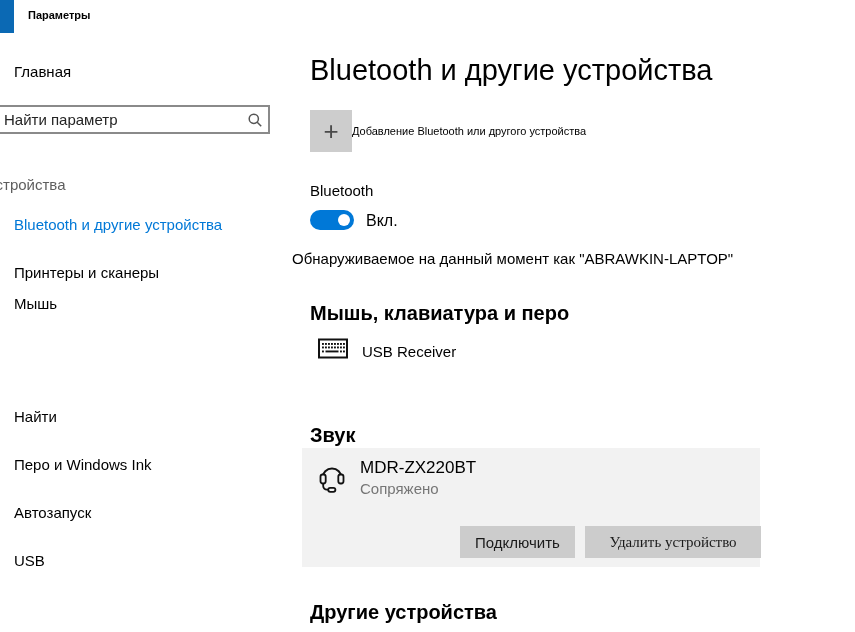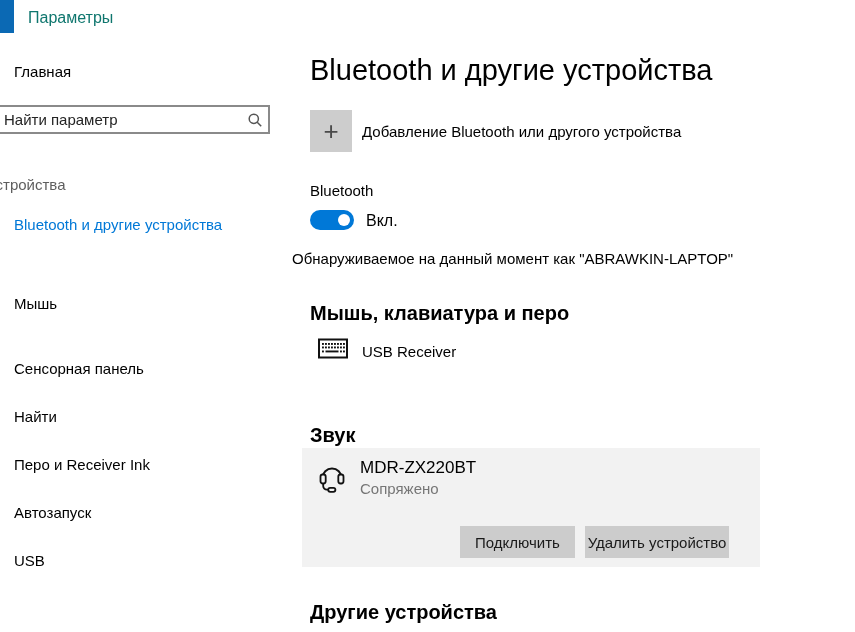--- a/index.html
+++ b/index.html
@@ -4,21 +4,21 @@
 <style>
   html,body{margin:0;padding:0;background:#fff;}
   #app{
     position:relative;width:855px;height:632px;overflow:hidden;background:#fff;
     font-family:"Liberation Sans","DejaVu Sans",sans-serif;color:#000;
   }
   .abs{position:absolute;}
 
   
   .title-accent{left:0;top:0;width:14px;height:33px;background:var(--titlebar-icon-blue,#0b69b4);}
-  .app-title{left:28px;top:9px;font-size:16px;color:#0f766e;}
+  .app-title{left:28px;top:9px;font-size:11px;color:#000000;font-weight:bold;}
 
   
   .home-item{left:14px;top:63px;font-size:15px;}
   .search-box{
     left:-8px;top:105px;width:278px;height:29px;background:#fff;
     border:2px solid #8a8a8a;box-sizing:border-box;display:flex;align-items:center;
   }
   .search-box input{
     border:none;outline:none;flex:1;font-size:15px;padding:0 0 0 10px;
     font-family:inherit;color:#242424;background:transparent;
@@ -27,21 +27,21 @@
   .search-btn{width:26px;height:25px;display:flex;align-items:center;justify-content:center;background:transparent;border:none;padding:0;cursor:pointer;}
   .section-header{left:-13px;top:176px;font-size:15px;color:#5e5e5e;}
   .nav-item{left:14px;font-size:15px;color:#000;cursor:pointer;white-space:nowrap;}
   .nav-item.selected{color:var(--accent-blue,#0078d7);}
 
   
   .page-title{left:310px;top:54px;font-size:29px;font-weight:300;letter-spacing:0;}
   .add-device{left:310px;top:110px;display:flex;align-items:center;cursor:pointer;}
   .add-square{width:42px;height:42px;background:#cdcdcd;display:flex;align-items:center;justify-content:center;}
   .plus-glyph{font-size:26px;font-weight:300;color:#4a4a4a;line-height:1;}
-  .add-label{margin-left:10px;font-size:15px;}
+  .add-label{font-size:11px;}
 
   .bt-label{left:310px;top:182px;font-size:15px;}
   .toggle{left:310px;top:210px;width:44px;height:20px;border-radius:10px;background:var(--accent-blue,#0078d7);cursor:pointer;}
   .toggle .knob{position:absolute;right:4px;top:4px;width:12px;height:12px;border-radius:50%;background:#fff;}
   .toggle-state{left:366px;top:212px;font-size:16px;}
   .discoverable{left:292px;top:250px;font-size:15px;}
 
   .h2{font-size:20px;font-weight:700;}
   .h2-mouse{left:310px;top:302px;}
   .usb-device{left:318px;top:338px;display:flex;align-items:center;cursor:default;}
@@ -51,21 +51,21 @@
   .device-card{left:302px;top:448px;width:458px;height:119px;background:var(--card-background,#f2f2f2);cursor:pointer;}
   .headset-wrap{position:absolute;left:16px;top:12px;}
   .dev-name{position:absolute;left:58px;top:10px;font-size:17px;color:#000;}
   .dev-status{position:absolute;left:58px;top:32px;font-size:15px;color:var(--muted-text,#767676);}
   .card-btn{
     position:absolute;top:78px;height:32px;background:var(--button-grey,#cccccc);
     border:none;font-family:inherit;font-size:15px;color:#1a1a1a;cursor:pointer;
     display:flex;align-items:center;justify-content:center;padding:0;
   }
   .btn-connect{left:158px;width:115px;}
-  .btn-remove{left:283px;width:144px;}
+  .btn-remove{left:283px;width:176px;font-family:Liberation Serif, serif;}
 
   .h2-other{left:310px;top:601px;}
 </style>
 </head>
 <body>
 
 <div id="app">
 
   <div class="abs title-accent"></div>
   <div class="abs app-title">Параметры</div>
@@ -78,24 +78,24 @@
       <svg width="16" height="16" viewBox="0 0 16 16">
         <circle cx="6.8" cy="6.8" r="4.6" fill="none" stroke="#555" stroke-width="1.5"></circle>
         <line x1="10.2" y1="10.2" x2="14.2" y2="14.2" stroke="#555" stroke-width="1.5"></line>
       </svg>
     </button>
   </div>
 
   <div class="abs section-header">Устройства</div>
 
   <div class="abs nav-item selected" style="top:216px">Bluetooth и другие устройства</div>
+  <div class="abs nav-item" style="top:264px">Принтеры и сканеры</div>
   <div class="abs nav-item" style="top:295px">Мышь</div>
-  <div class="abs nav-item" style="top:360px">Сенсорная панель</div>
   <div class="abs nav-item" style="top:408px">Найти</div>
-  <div class="abs nav-item" style="top:456px">Перо и Receiver Ink</div>
+  <div class="abs nav-item" style="top:456px">Перо и Windows Ink</div>
   <div class="abs nav-item" style="top:504px">Автозапуск</div>
   <div class="abs nav-item" style="top:552px">USB</div>
 
   <div class="abs page-title">Bluetooth и другие устройства</div>
 
   <div class="abs add-device">
     <div class="add-square">
       <span class="plus-glyph">+</span>
     </div>
     <span class="add-label">Добавление Bluetooth или другого устройства</span>

